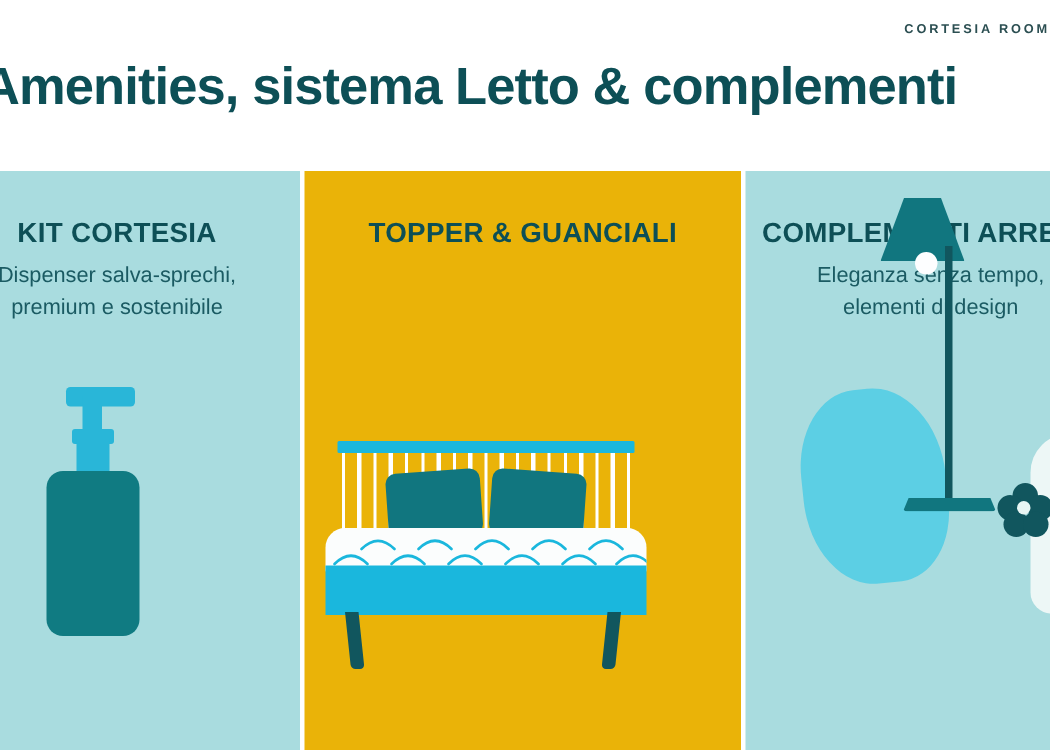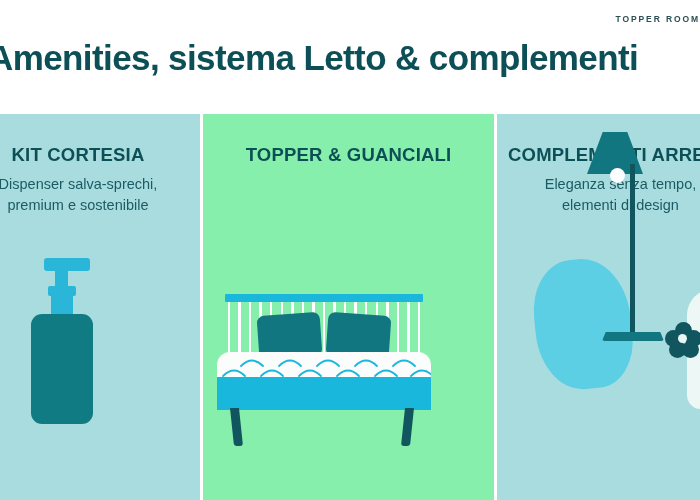--- a/index.html
+++ b/index.html
@@ -238,40 +238,40 @@
     background: #29b6d8;
     height: 2.5px;
     border-radius: 2px;
   }
 </style>
 </head>
 <body>
 
 <div class="slide">
 
-  <div class="brand">TOPPER ROOM</div>
+  <div class="brand">CORTESIA ROOM</div>
   <div class="title">Amenities, sistema Letto &amp; complementi</div>
 
   <div class="columns">
 
     <div class="col col-0" style="background: rgb(169, 220, 223);">
       <div class="col-head">KIT CORTESIA</div>
       <div class="col-sub">Dispenser salva-sprechi,
 premium e sostenibile</div>
       <div class="art">
 
         <div class="bottle-nozzle"></div>
         <div class="bottle-stem"></div>
         <div class="bottle-collar"></div>
         <div class="bottle-neck"></div>
         <div class="bottle-body"></div>
       </div>
     </div>
 
-    <div class="col col-1" style="background: #86efac;">
+    <div class="col col-1" style="background: #eab308;">
       <div class="col-head">TOPPER &amp; GUANCIALI</div>
       <div class="art">
         <div class="bed-rail"></div>
         <div class="bed-slats">
             <div class="slat" style="left: -1.25px;"></div>
             <div class="slat" style="left: 9.30556px;"></div>
             <div class="slat" style="left: 19.8611px;"></div>
             <div class="slat" style="left: 30.4167px;"></div>
             <div class="slat" style="left: 40.9722px;"></div>
             <div class="slat" style="left: 51.5278px;"></div>

